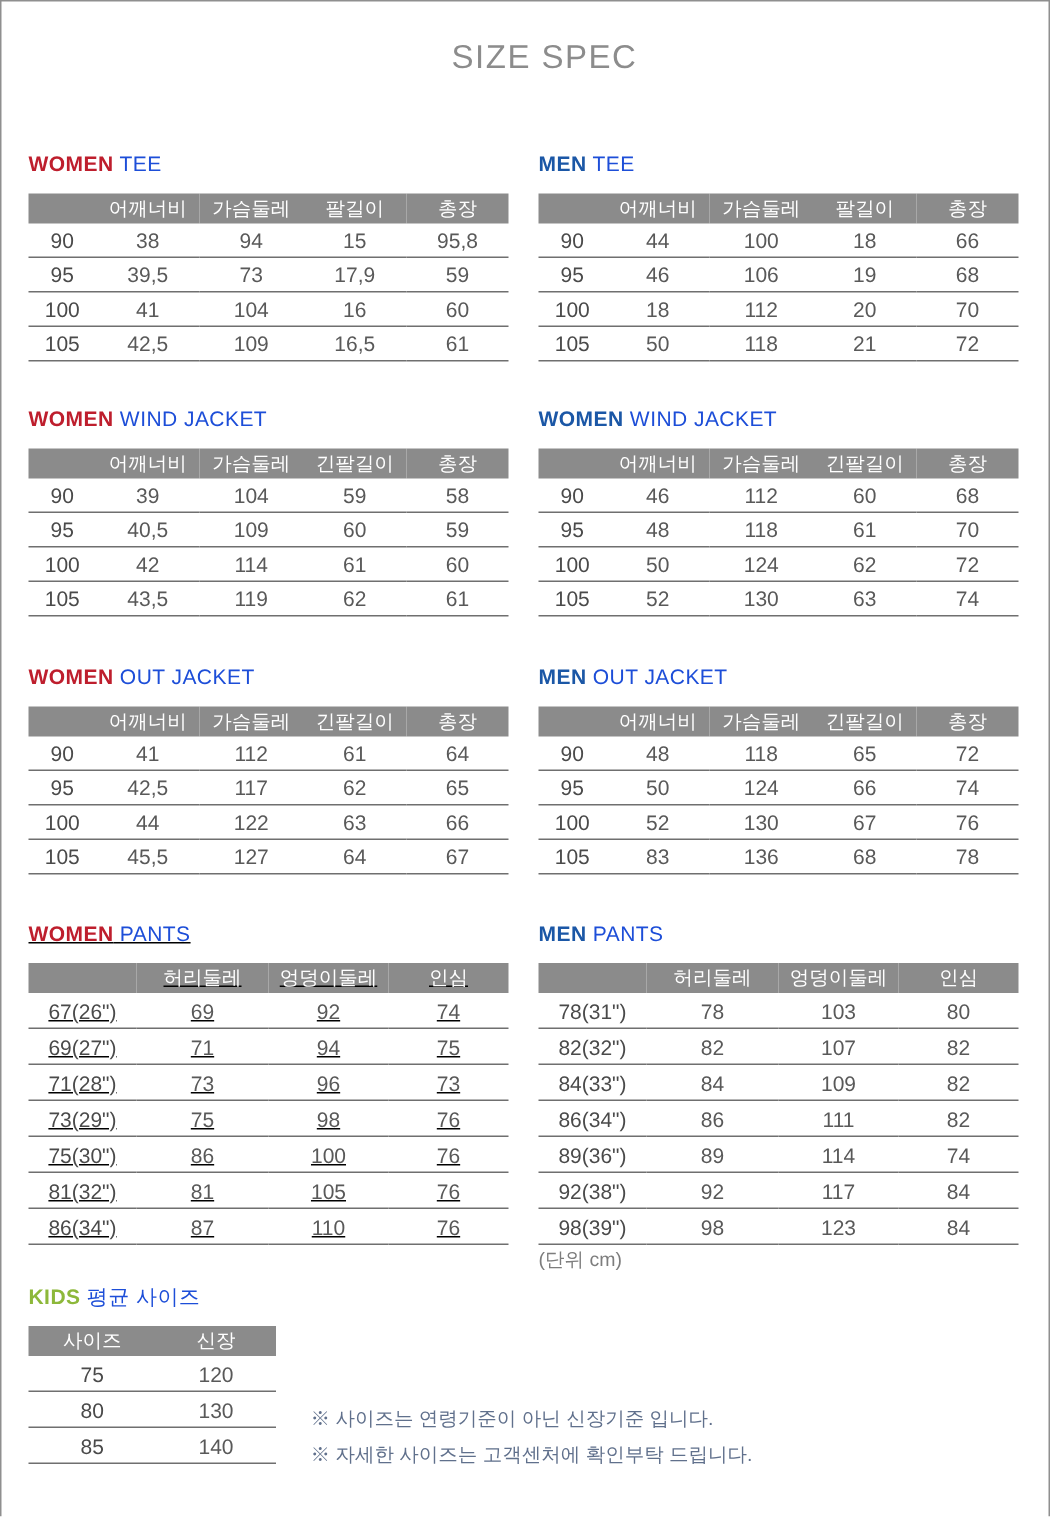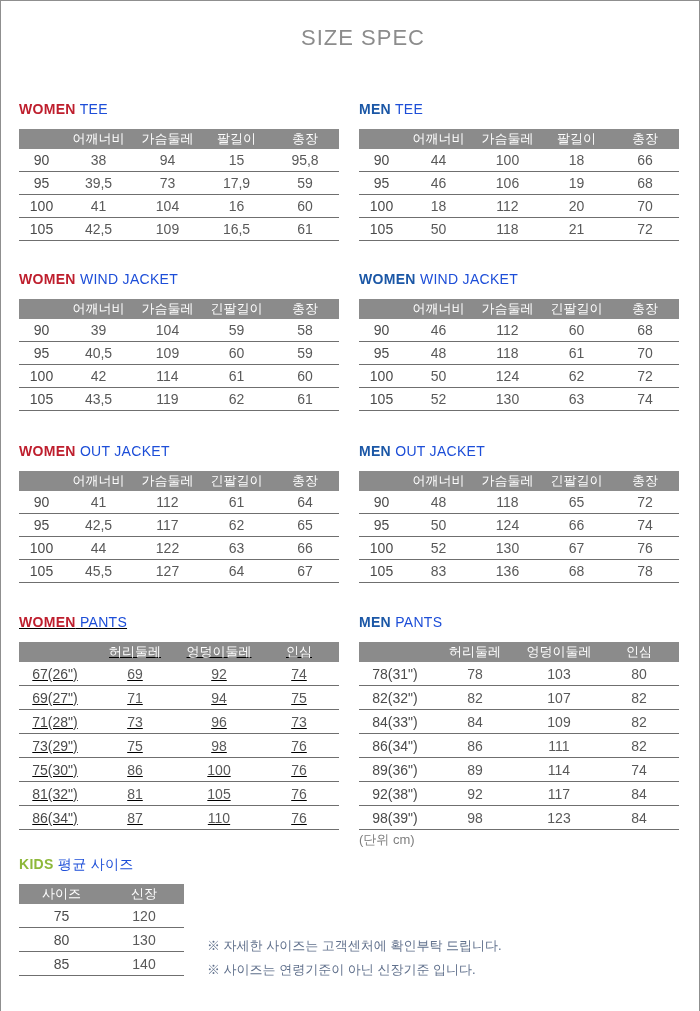--- a/index.html
+++ b/index.html
@@ -538,16 +538,16 @@
             <tr>
               <td class="row-label">85</td>
               <td>140</td>
             </tr>
           </tbody>
         </table>
       </div>
     </div>
   <div class="unit-note">(단위 cm)</div>
   <div class="footnotes" id="footnotes">
+      <div class="footnote">※  사이즈는 연령기준이 아닌 신장기준 입니다.</div>
       <div class="footnote">※  자세한 사이즈는 고객센처에 확인부탁 드립니다.</div>
-      <div class="footnote">※  사이즈는 연령기준이 아닌 신장기준 입니다.</div>
     </div>
 </div>
 
 </body></html>

